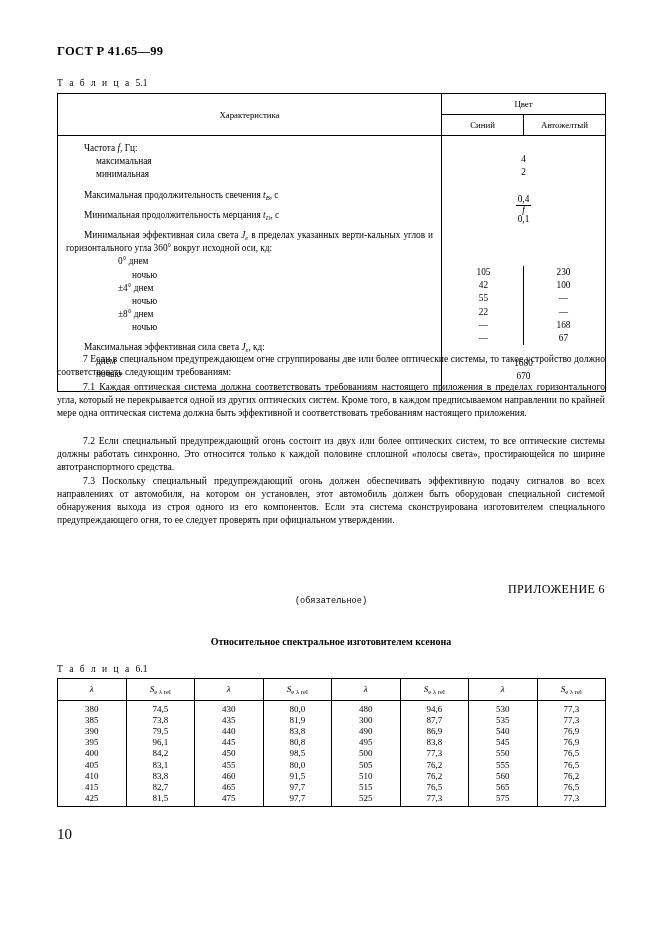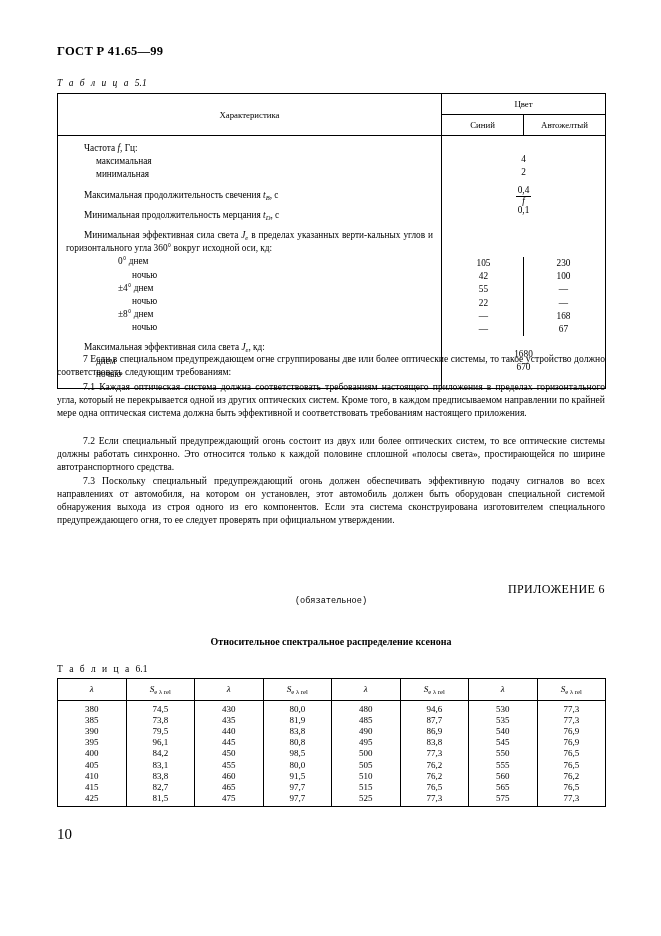--- a/index.html
+++ b/index.html
@@ -196,21 +196,21 @@
     font-size: 15px;
   }
 </style>
 </head>
 <body>
 
 <div class="page">
 
   <div class="doc-header">ГОСТ Р 41.65—99</div>
 
-  <div class="table-caption" style="left:57px; top:78px;font-style:italic;">
+  <div class="table-caption" style="left:57px; top:78px;">
     <span>Т а б л и ц а</span>
     <span class="num">5.1</span>
   </div>
 
   <table class="t51">
     <colgroup>
       <col style="width:384px">
       <col style="width:82px">
       <col style="width:82px">
     </colgroup>
@@ -240,21 +240,21 @@
           <div class="indent2">±8° днем</div>
           <div class="indent2" style="padding-left:66px;">ночью</div>
           <div class="hang" style="margin-top:7px;"><span>Максимальная эффективная сила света </span><span class="ital">J</span><span class="sub">e</span><span>, кд:</span></div>
           <div class="indent1">днем</div>
           <div class="indent1">ночью</div>
         </td>
         <td class="body-right" colspan="2">
           <div style="height:11px;"></div>
           <div>4</div>
           <div>2</div>
-          <div style="margin-top:7px;">
+          <div style="margin-top:16px;">
             <span class="frac">
               <span class="num-top">0,4</span>
               <span class="num-bot">f</span>
             </span>
           </div>
           <div style="margin-top:-3px;">0,1</div>
           <div style="height:40px;"></div>
           <div class="split">
             <div class="col col-left">105</div>
             <div class="col">230</div>
@@ -287,21 +287,21 @@
     </tbody>
   </table>
 
   <div class="para" style="top:352px;">7  Если в специальном предупреждающем огне сгруппированы две или более оптические системы, то такое устройство должно соответствовать следующим требованиям:</div>
   <div class="para" style="top:380px;">7.1  Каждая оптическая система должна соответствовать требованиям настоящего приложения в пределах горизонтального угла, который не перекрывается одной из других оптических систем. Кроме того, в каждом предписываемом направлении по крайней мере одна оптическая система должна быть эффективной и соответствовать требованиям настоящего приложения.</div>
   <div class="para" style="top:434px;">7.2  Если специальный предупреждающий огонь состоит из двух или более оптических систем, то все оптические системы должны работать синхронно. Это относится только к каждой половине сплошной «полосы света», простирающейся по ширине автотранспортного средства.</div>
   <div class="para" style="top:474px;">7.3  Поскольку специальный предупреждающий огонь должен обеспечивать эффективную подачу сигналов во всех направлениях от автомобиля, на котором он установлен, этот автомобиль должен быть оборудован специальной системой обнаружения выхода из строя одного из его компонентов. Если эта система сконструирована изготовителем специального предупреждающего огня, то ее следует проверять при официальном утверждении.</div>
 
   <div class="appendix-title" style="top:582px;">ПРИЛОЖЕНИЕ 6</div>
   <div class="appendix-sub" style="top:596px;">(обязательное)</div>
-  <div class="section-title" style="top:636px;">Относительное спектральное распределение ксенона</div>
+  <div class="section-title" style="top:636px;">Относительное спектральное изготовителем ксенона</div>
 
   <div class="table-caption" style="left:57px; top:664px;">
     <span>Т а б л и ц а</span>
     <span class="num">6.1</span>
   </div>
 
   <table class="t61">
     <colgroup>
       <col style="width:68.5px">
         <col style="width:68.5px">
@@ -333,21 +333,21 @@
           <td>480</td>
           <td>94,6</td>
           <td>530</td>
           <td>77,3</td>
         </tr>
         <tr>
           <td>385</td>
           <td>73,8</td>
           <td>435</td>
           <td>81,9</td>
-          <td>485</td>
+          <td>300</td>
           <td>87,7</td>
           <td>535</td>
           <td>77,3</td>
         </tr>
         <tr>
           <td>390</td>
           <td>79,5</td>
           <td>440</td>
           <td>83,8</td>
           <td>490</td>

